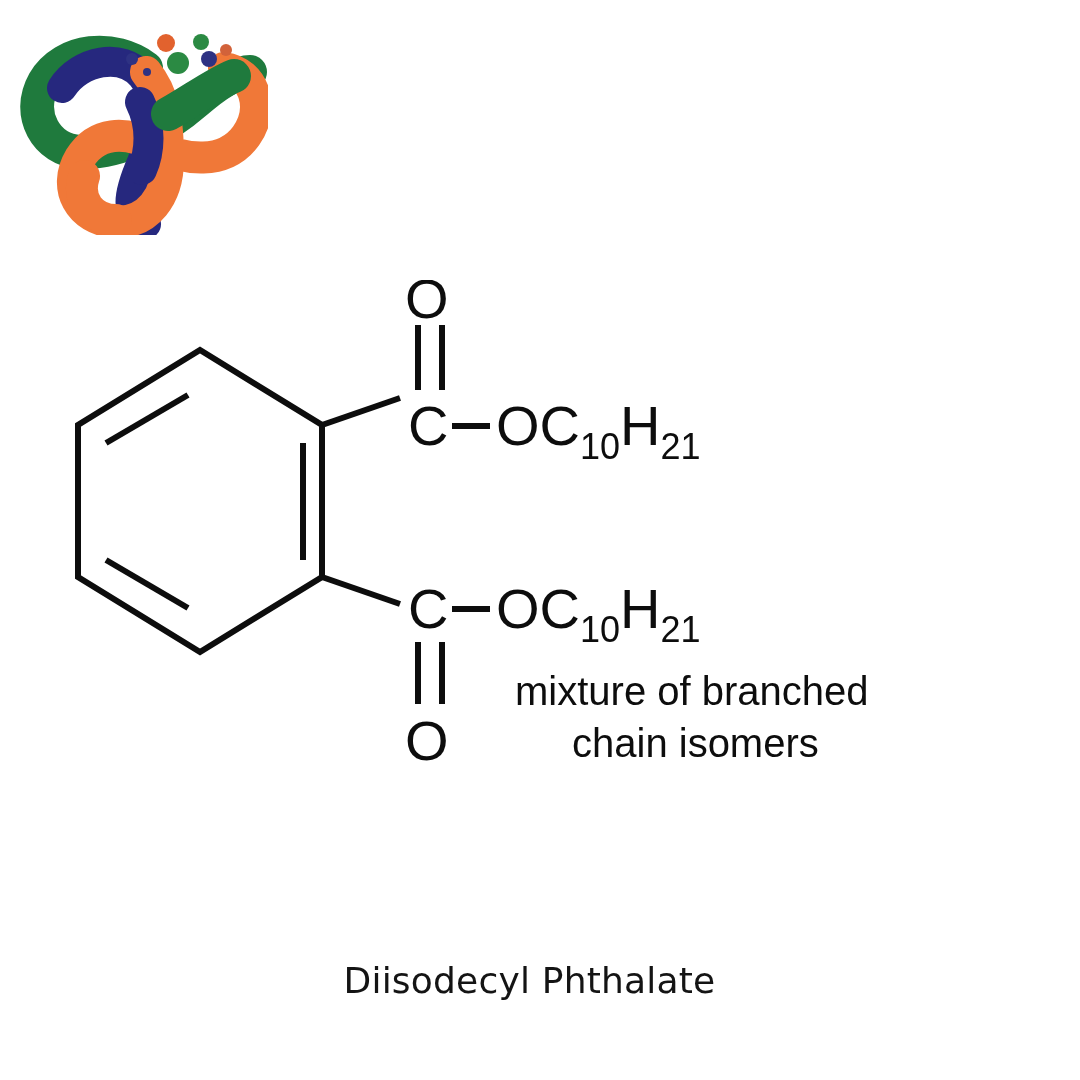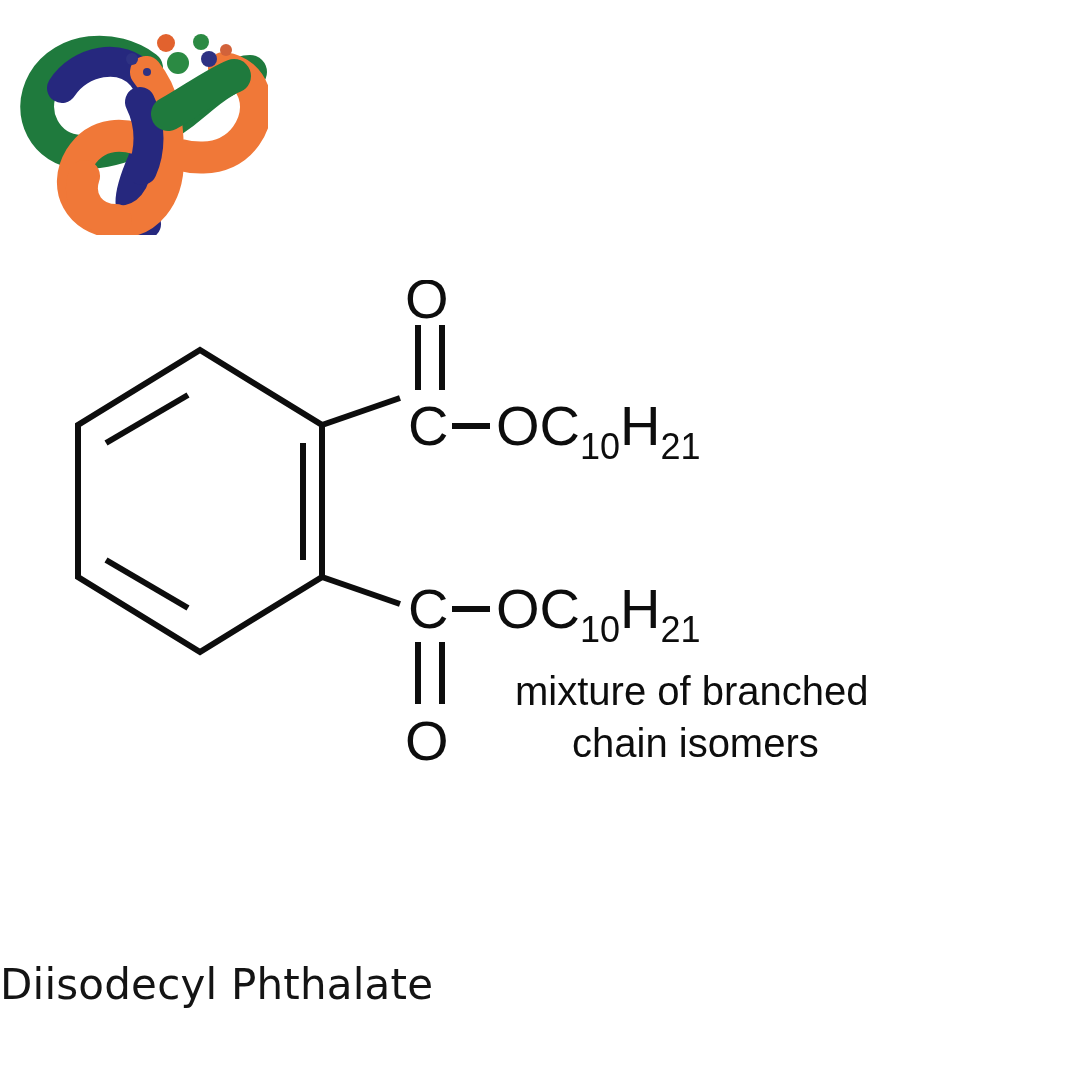--- a/index.html
+++ b/index.html
@@ -34,23 +34,23 @@
     width: 1080px;
     height: 520px;
   }
 
   
   #compound-name {
     position: absolute;
     left: 0;
     top: 960px;
     width: 1059px;
-    text-align: left;
+    text-align: center;
     font-family: "DejaVu Sans", sans-serif;
-    font-size: 42px;
+    font-size: 36px;
     font-weight: 400;
     letter-spacing: 0.2px;
     color: #141414;
   }
 
   .svg-text {
     font-family: "Liberation Sans", sans-serif;
     fill: #0d0d0d;
   }
   .atom-label {

